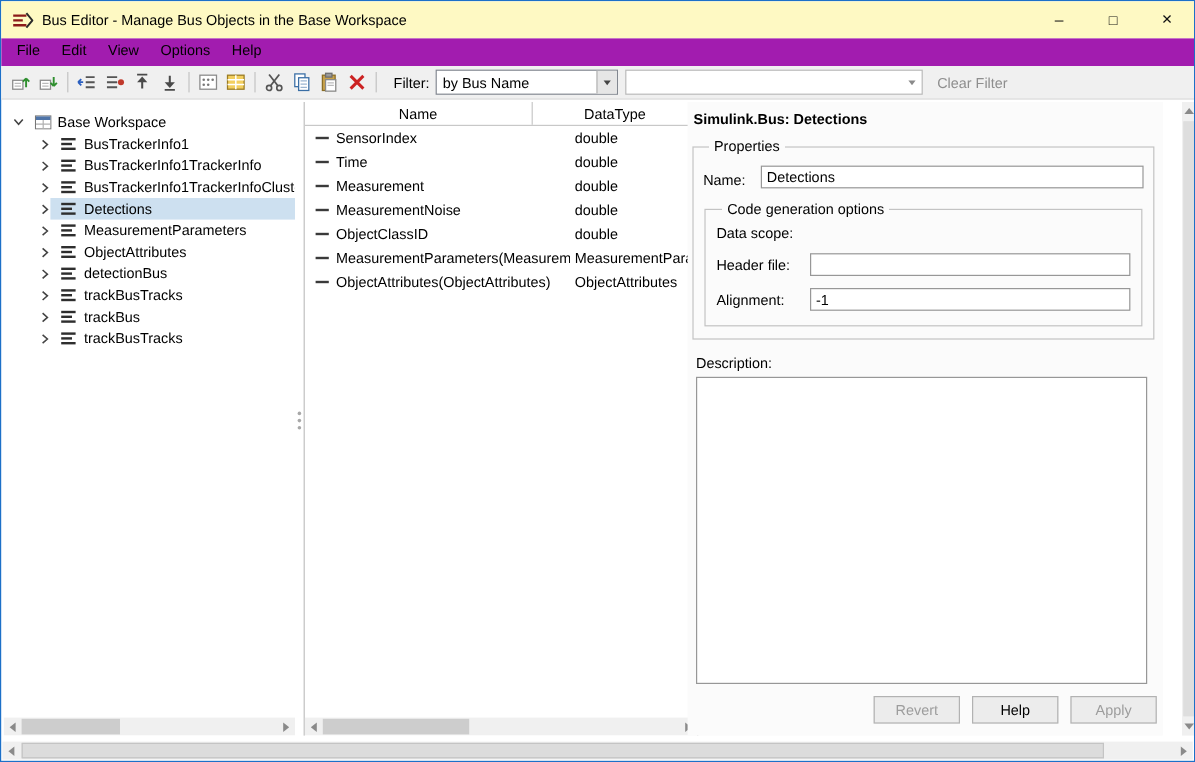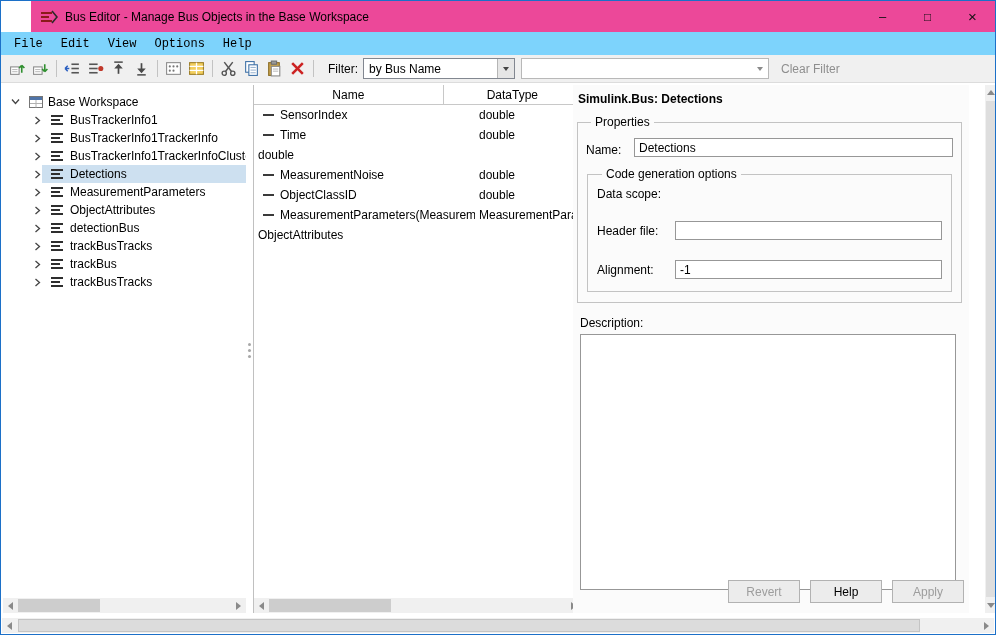--- a/index.html
+++ b/index.html
@@ -2,30 +2,30 @@
 <html><head>
 <meta charset="utf-8">
 <style>
   *{margin:0;padding:0;box-sizing:border-box;}
   html,body{width:996px;height:635px;background:#fff;}
   body{font-family:"Liberation Sans","DejaVu Sans",sans-serif;font-size:12px;color:#000;}
 
   .window{position:relative;width:996px;height:635px;border:1px solid #1c70c8;background:#fff;overflow:hidden;}
 
   
-  .titlebar{height:31px;display:flex;align-items:center;background:#ec4899;margin-left:30px;}
+  .titlebar{height:31px;display:flex;align-items:center;background:#fef9c3;}
   .app-icon{margin:0 7px 0 9px;display:flex;align-items:center;}
   .title-text{font-size:12px;}
   .win-controls{margin-left:auto;display:flex;height:31px;}
   .win-btn{width:45px;height:31px;display:flex;align-items:center;justify-content:center;font-size:13px;color:#111;}
   .win-btn.max{font-size:12px;}
   .win-btn.close{font-size:15px;}
 
   
-  .menubar{height:23px;background:#7dd3fc;display:flex;align-items:center;padding-left:4px;font-family:Liberation Mono, monospace;}
+  .menubar{height:23px;background:#a21caf;display:flex;align-items:flex-start;padding-left:4px;}
   .menu-item{padding:3px 9px;}
 
   
   .toolbar{height:28px;background:#f0f0f0;border-bottom:1px solid #dcdcdc;display:flex;align-items:center;padding-left:5px;}
   .tbtn{width:23px;height:23px;display:flex;align-items:center;justify-content:center;}
   .tsep{width:1px;height:17px;background:#c3c3c3;margin:0 4px;}
   .filter-label{margin:0 5px 0 10px;}
   .filter-select{width:152px;height:21px;border:1px solid #828790;background:#fff;display:flex;align-items:center;padding-left:5px;}
   .filter-select .arrow-zone{margin-left:auto;width:17px;height:100%;display:flex;align-items:center;justify-content:center;background:#e6e6e6;border-left:1px solid #b5b5b5;}
   .filter-combo{width:248px;height:21px;border:1px solid #b8b8b8;background:#fff;margin-left:6px;display:flex;align-items:center;}
@@ -73,21 +73,21 @@
 
   .props-panel{position:absolute;left:572px;top:84px;width:396px;height:528px;background:#fbfbfb;overflow:hidden;}
   .props-title{font-weight:bold;padding:7px 0 0 5px;}
   fieldset{border:1px solid #c3c3c3;}
   legend{padding:0 4px;margin-left:5px;}
   .fs-props{margin:9px 7px 0 4px;padding:4px 8px 10px 8px;}
   .prop-row{display:flex;align-items:flex-end;margin:5px 0 10px;}
   .prop-row .lbl{width:48px;flex:none;}
   .prop-row input{flex:1;height:19px;border:1px solid #979797;font:inherit;padding-left:4px;background:#fff;}
   .fs-codegen{margin:0 1px;padding:6px 9px 12px 9px;}
-  .cg-row{display:flex;align-items:center;margin-bottom:20px;}
+  .cg-row{display:flex;align-items:center;margin-bottom:10px;}
   .cg-row:last-child{margin-bottom:0;}
   .cg-row .lbl{width:78px;flex:none;}
   .cg-row input{flex:1;height:19px;border:1px solid #979797;font:inherit;padding-left:4px;background:#fff;}
   .combo{flex:1;height:20px;border:1px solid #8f8f8f;background:linear-gradient(#f4f4f4,#dcdcdc);display:flex;align-items:center;padding-left:5px;}
   .combo .arrow-zone{margin-left:auto;width:16px;display:flex;align-items:center;justify-content:center;}
   .desc-label{margin:13px 0 4px 7px;}
   .desc-area{display:block;margin-left:7px;width:376px;height:256px;border:1px solid #979797;background:#fff;resize:none;font:inherit;}
   .btn-row{position:absolute;right:5px;bottom:10px;display:flex;gap:10px;}
   .btn{width:72px;height:23px;background:#ececec;border:1px solid #b2b2b2;display:flex;align-items:center;justify-content:center;font:inherit;}
   .btn.disabled{color:#9d9d9d;}
@@ -462,20 +462,24 @@
 
   <div class="el-row">
     <div class="el-name-cell">
       <span class="el-dash"></span>
       <span>Time</span>
     </div>
     <div class="el-type-cell"><span>double</span></div>
   </div>
 
   <div class="el-row">
+    <div class="el-name-cell">
+      <span class="el-dash"></span>
+      <span>Measurement</span>
+    </div>
     <div class="el-type-cell"><span>double</span></div>
   </div>
 
   <div class="el-row">
     <div class="el-name-cell">
       <span class="el-dash"></span>
       <span>MeasurementNoise</span>
     </div>
     <div class="el-type-cell"><span>double</span></div>
   </div>
@@ -490,20 +494,24 @@
 
   <div class="el-row">
     <div class="el-name-cell">
       <span class="el-dash"></span>
       <span>MeasurementParameters(Measureme...</span>
     </div>
     <div class="el-type-cell"><span>MeasurementParamete</span></div>
   </div>
 
   <div class="el-row">
+    <div class="el-name-cell">
+      <span class="el-dash"></span>
+      <span>ObjectAttributes(ObjectAttributes)</span>
+    </div>
     <div class="el-type-cell"><span>ObjectAttributes</span></div>
   </div>
 </div>
     <div class="panel-hscroll">
       <span class="hs-btn left">
           <span class="tri tri-left-s"></span>
         </span>
       <span class="hs-thumb" style="left:15px;width:122px;"></span>
       <span class="hs-btn right">
           <span class="tri tri-right-s"></span>

